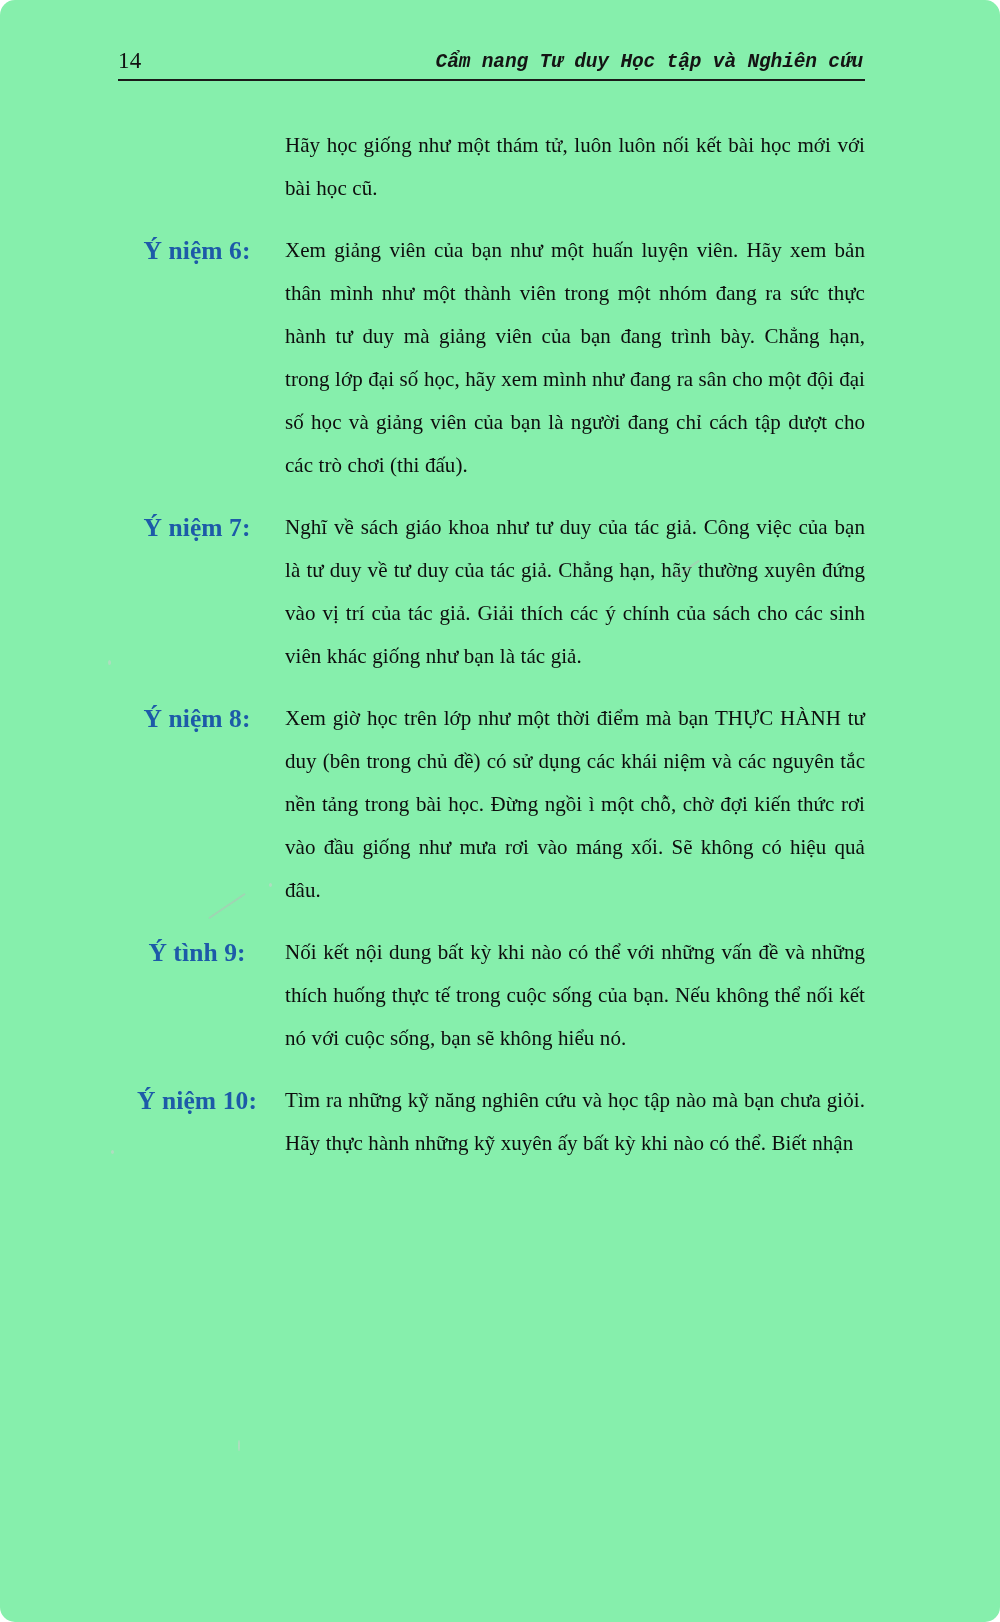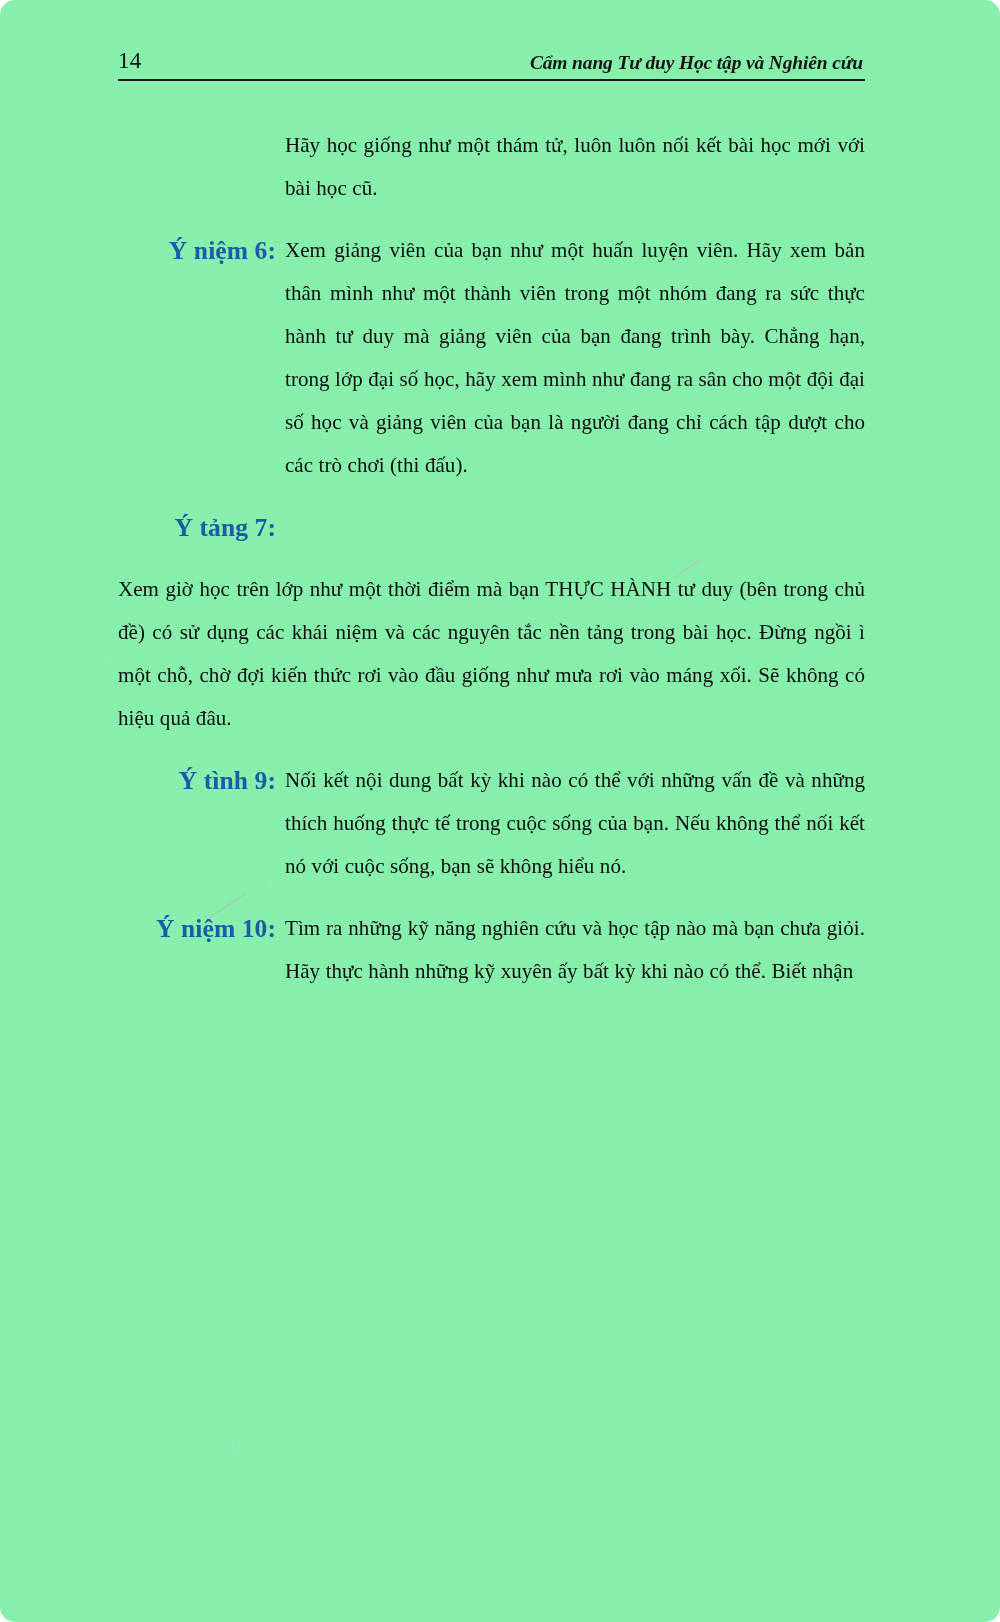--- a/index.html
+++ b/index.html
@@ -30,21 +30,21 @@
     justify-content: space-between;
   }
   .folio {
     font-family: "Liberation Serif", "DejaVu Serif", serif;
     font-size: 23px;
     line-height: 1;
     color: #111111;
     letter-spacing: 0.3px;
   }
   .head-title {
-    font-family: Liberation Serif, serif;
+    font-family: Liberation Mono, monospace;
     font-style: italic;
     font-weight: 600;
     font-size: 19.5px;
     line-height: 1;
     color: #141414;
     letter-spacing: -0.15px;
     white-space: nowrap;
   }
   .head-rule {
     position: absolute;
@@ -66,21 +66,21 @@
   .block {
     display: flex;
     align-items: flex-start;
     margin-bottom: 19px;
   }
   .block:last-child { margin-bottom: 16px; }
 
   .label-cell {
     flex: 0 0 167px;
     width: 167px;
-    text-align: right;
+    text-align: center;
     padding-right: 9px;
     box-sizing: border-box;
     font-weight: bold;
     font-size: 25.5px;
     line-height: 43px;
     color: #1d5aa8;
     white-space: nowrap;
     letter-spacing: 0.1px;
   }
   .label-cell.empty { color: transparent; }
@@ -131,24 +131,26 @@
       <div class="label-cell empty"></div>
       <div class="text-cell lead">Hãy học giống như một thám tử, luôn luôn nối kết bài học mới với bài học cũ.</div>
     </div>
 
     <div class="block">
       <div class="label-cell">Ý niệm 6:</div>
       <div class="text-cell">Xem giảng viên của bạn như một huấn luyện viên. Hãy xem bản thân mình như một thành viên trong một nhóm đang ra sức thực hành tư duy mà giảng viên của bạn đang trình bày. Chẳng hạn, trong lớp đại số học, hãy xem mình như đang ra sân cho một đội đại số học và giảng viên của bạn là người đang chỉ cách tập dượt cho các trò chơi (thi đấu).</div>
     </div>
 
     <div class="block">
-      <div class="label-cell">Ý tảng 7:</div>
+      <div class="label-cell">Ý niệm 7:</div>
+      <div class="text-cell">Nghĩ về sách giáo khoa như tư duy của tác giả. Công việc của bạn là tư duy về tư duy của tác giả. Chẳng hạn, hãy thường xuyên đứng vào vị trí của tác giả. Giải thích các ý chính của sách cho các sinh viên khác giống như bạn là tác giả.</div>
     </div>
 
     <div class="block">
+      <div class="label-cell">Ý niệm 8:</div>
       <div class="text-cell">Xem giờ học trên lớp như một thời điểm mà bạn THỰC HÀNH tư duy (bên trong chủ đề) có sử dụng các khái niệm và các nguyên tắc nền tảng trong bài học. Đừng ngồi ì một chỗ, chờ đợi kiến thức rơi vào đầu giống như mưa rơi vào máng xối. Sẽ không có hiệu quả đâu.</div>
     </div>
 
     <div class="block">
       <div class="label-cell">Ý tình 9:</div>
       <div class="text-cell">Nối kết nội dung bất kỳ khi nào có thể với những vấn đề và những thích huống thực tế trong cuộc sống của bạn. Nếu không thể nối kết nó với cuộc sống, bạn sẽ không hiểu nó.</div>
     </div>
 
     <div class="block">
       <div class="label-cell">Ý niệm 10:</div>

